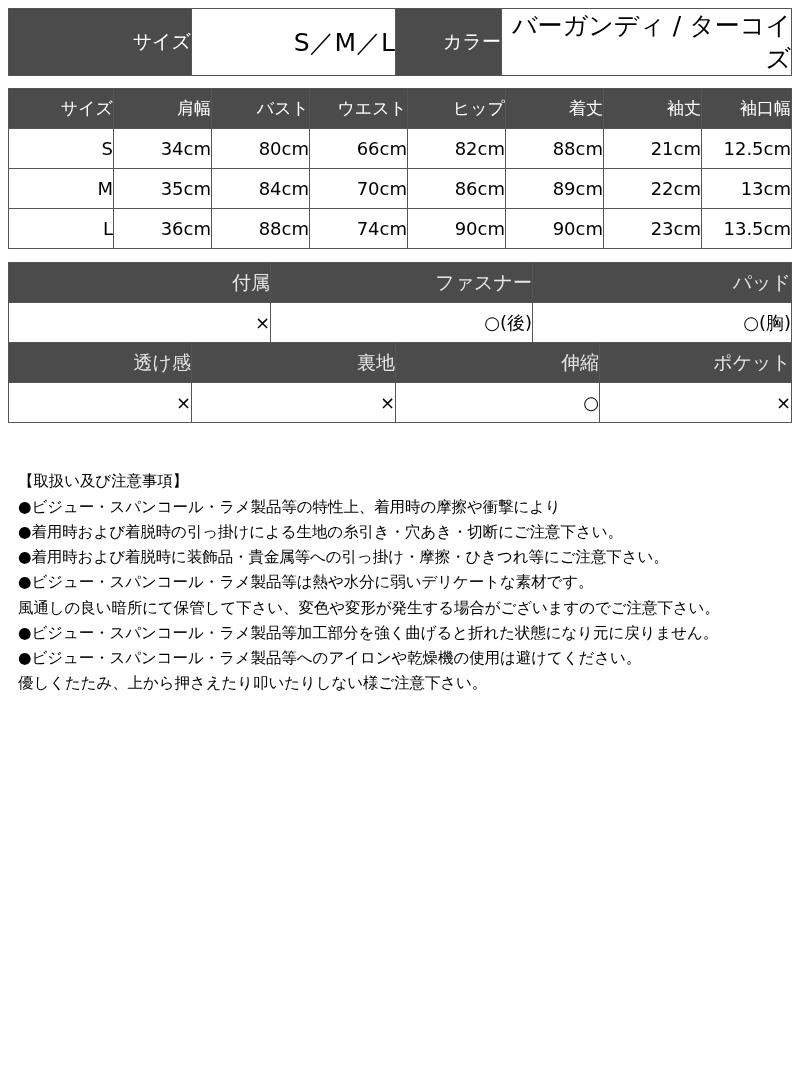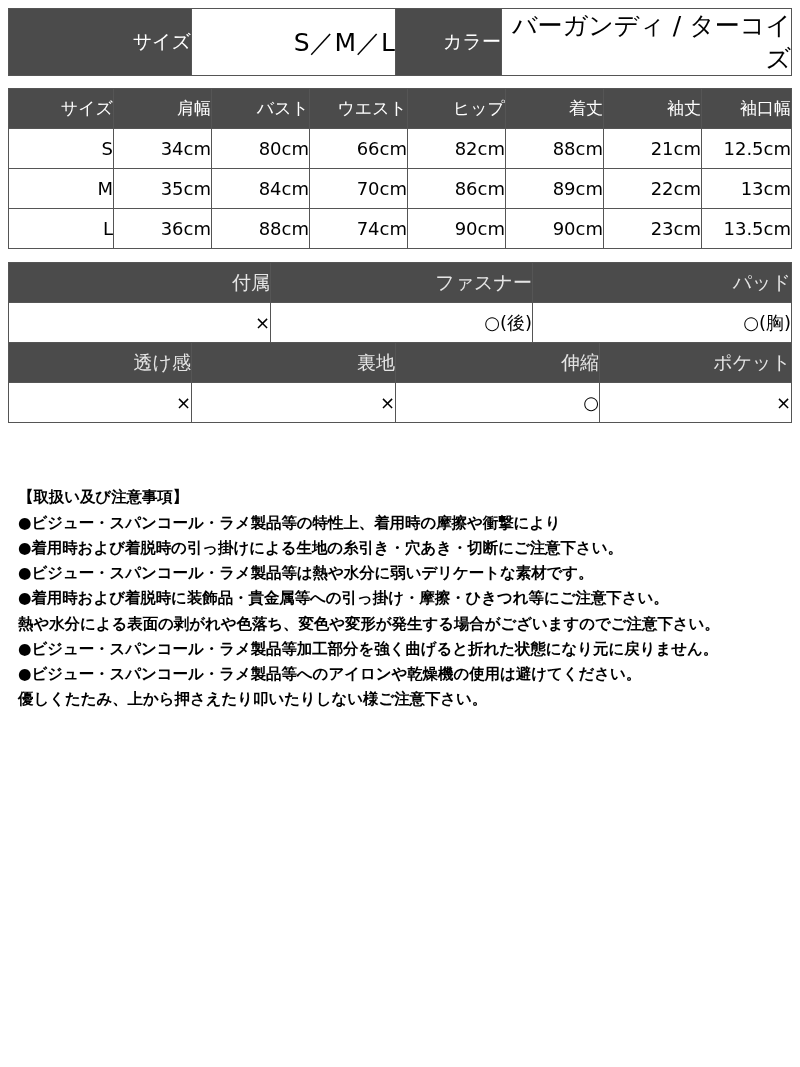--- a/index.html
+++ b/index.html
@@ -67,26 +67,25 @@
   .t-attr .hd {
     background: #4b4b4b;
     color: #e5e5e5;
     font-size: 19px;
   }
   .t-attr .val {
     font-size: 18px;
   }
   
   .notes {
-    margin-top: 62px;
+    margin-top: 46px;
     padding-left: 10px;
     font-size: 15.5px;
     line-height: 1.62;
     letter-spacing: -0.1px;
-    font-weight: bold;
   }
   .notes .note-title {
     font-size: 15.5px;
     margin-bottom: 1px;
   }
   .notes p {
     margin: 0;
   }
 </style>
 </head>
@@ -179,21 +178,21 @@
         <td class="val">○</td>
         <td class="val">×</td>
       </tr>
     </tbody>
   </table>
 
   <div class="notes">
     <p class="note-title">【取扱い及び注意事項】</p>
     <p>●ビジュー・スパンコール・ラメ製品等の特性上、着用時の摩擦や衝撃により</p>
     <p>●着用時および着脱時の引っ掛けによる生地の糸引き・穴あき・切断にご注意下さい。</p>
+    <p>●着用時および着脱時に装飾品・貴金属等への引っ掛け・摩擦・ひきつれ等にご注意下さい。</p>
     <p>●ビジュー・スパンコール・ラメ製品等は熱や水分に弱いデリケートな素材です。</p>
-    <p>●着用時および着脱時に装飾品・貴金属等への引っ掛け・摩擦・ひきつれ等にご注意下さい。</p>
-    <p>熱や水分による表面の剥がれや色落ち、変色や変形が発生する場合がございますのでご注意下さい。</p>
+    <p>風通しの良い暗所にて保管して下さい、変色や変形が発生する場合がございますのでご注意下さい。</p>
     <p>●ビジュー・スパンコール・ラメ製品等加工部分を強く曲げると折れた状態になり元に戻りません。</p>
     <p>●ビジュー・スパンコール・ラメ製品等へのアイロンや乾燥機の使用は避けてください。</p>
     <p>優しくたたみ、上から押さえたり叩いたりしない様ご注意下さい。</p>
   </div>
 
 </div>
 
 </body></html>

